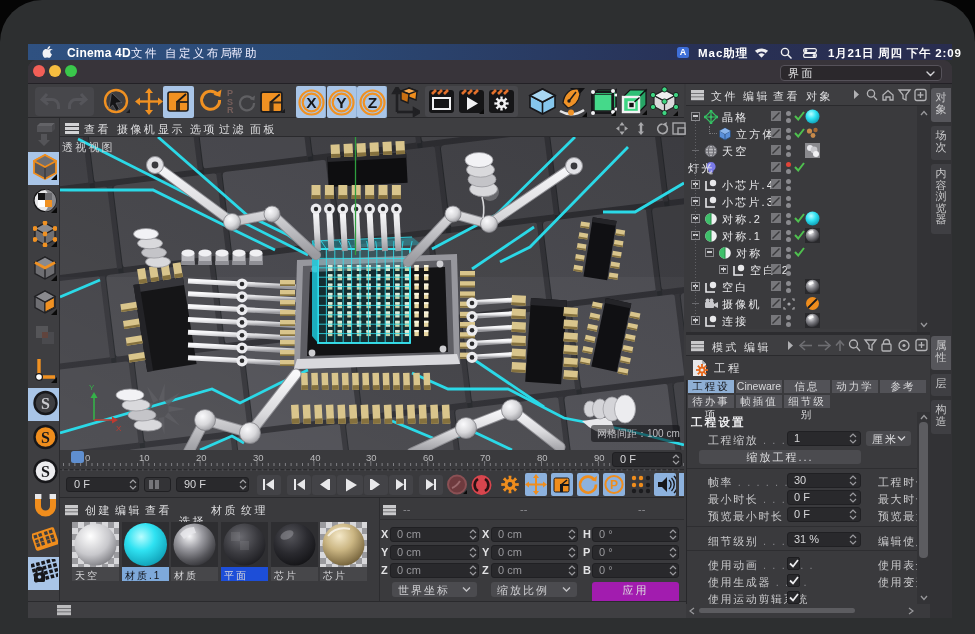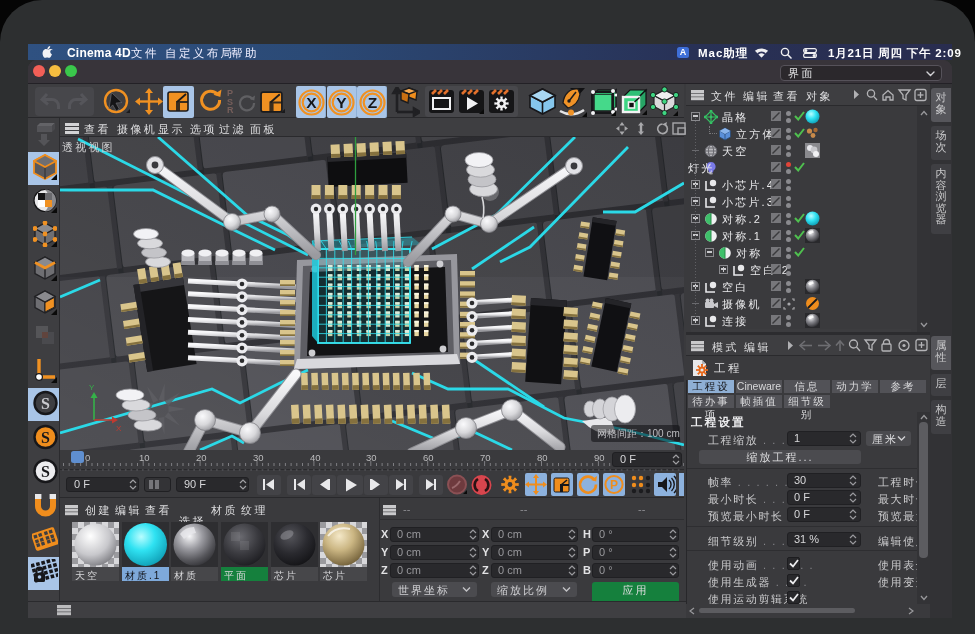--- a/index.html
+++ b/index.html
@@ -1872,21 +1872,21 @@
           <stop offset="45%" stop-color="#cbb683"></stop>
           <stop offset="100%" stop-color="#6e5c36"></stop>
         </radialGradient>
       </defs>
       <circle cx="23.5" cy="22.5" r="21" fill="url(#g6)"></circle>
       <path d="M8 14q8-10 22-7" stroke="#fff" stroke-width="2" fill="none" opacity=".7"></path>
     </svg>
     <div class="abs" style="left:72px;top:567px;width:47px;height:14px;background:#47474a;color:#d8d8da;font-size:10px;padding:1.5px 0 0 3px;letter-spacing:2px">天空</div>
     <div class="abs" style="left:122px;top:567px;width:47px;height:14px;background:#7ea9da;color:#101014;font-size:10px;padding:1.5px 0 0 3px;letter-spacing:2px">材质.1</div>
     <div class="abs" style="left:171px;top:567px;width:47px;height:14px;background:#47474a;color:#d8d8da;font-size:10px;padding:1.5px 0 0 3px;letter-spacing:2px">材质</div>
-    <div class="abs" style="left:221px;top:567px;width:47px;height:14px;background:#15803d;color:#d8d8da;font-size:10px;padding:1.5px 0 0 3px;letter-spacing:2px">平面</div>
+    <div class="abs" style="left:221px;top:567px;width:47px;height:14px;background:#1d4ed8;color:#d8d8da;font-size:10px;padding:1.5px 0 0 3px;letter-spacing:2px">平面</div>
     <div class="abs" style="left:271px;top:567px;width:47px;height:14px;background:#47474a;color:#d8d8da;font-size:10px;padding:1.5px 0 0 3px;letter-spacing:2px">芯片</div>
     <div class="abs" style="left:320px;top:567px;width:47px;height:14px;background:#47474a;color:#d8d8da;font-size:10px;padding:1.5px 0 0 3px;letter-spacing:2px">芯片</div>
     <div class="abs" style="left:379px;top:498px;width:305px;height:103px;background:#3a3a3d;border-left:1px solid #2c2c2f"></div>
     <div class="abs" style="left:383px;top:505px;width:13px;height:2.6px;background:#c9c9cb;box-shadow:0 3.6px 0 #c9c9cb,0 7.2px 0 #c9c9cb"></div>
     <div class="abs" style="left:403px;top:503px;color:#8e8e92;font-size:11px">--</div>
     <div class="abs" style="left:520px;top:503px;color:#8e8e92;font-size:11px">--</div>
     <div class="abs" style="left:638px;top:503px;color:#8e8e92;font-size:11px">--</div>
     <div class="abs" style="left:379px;top:519px;width:305px;height:1px;background:#2e2e31"></div>
     <div class="abs" style="left:381px;top:528px;color:#e2e2e4;font-size:11px;font-weight:bold">X</div>
     <div class="well" style="left:390px;top:527px;width:89px;height:15px;line-height:13px;padding-left:6px;color:#98989c">0 cm</div>
@@ -1934,21 +1934,21 @@
       <path d="M1 4 4 1l3 3M1 7l3 3 3-3" stroke="#9a9a9e" stroke-width="1.2" fill="none"></path>
     </svg>
     <div class="gbtn" style="left:392px;top:582px;width:85px;height:15px;text-align:left;padding:1px 0 0 6px;color:#cfcfd2">世界坐标</div>
     <svg class="abs" style="left:462px;top:586px" width="9" height="7" viewBox="0 0 9 7">
       <path d="M1 1.5l3.5 3.5L8 1.5" stroke="#c2c2c5" stroke-width="1.4" fill="none"></path>
     </svg>
     <div class="gbtn" style="left:491px;top:582px;width:86px;height:15px;text-align:left;padding:1px 0 0 6px;color:#cfcfd2">缩放比例</div>
     <svg class="abs" style="left:562px;top:586px" width="9" height="7" viewBox="0 0 9 7">
       <path d="M1 1.5l3.5 3.5L8 1.5" stroke="#c2c2c5" stroke-width="1.4" fill="none"></path>
     </svg>
-    <div class="gbtn" style="left:592px;top:582px;width:87px;height:32px;background:#15803d;padding-top:1px">应用</div>
+    <div class="gbtn" style="left:592px;top:582px;width:87px;height:32px;background:#a21caf;padding-top:1px">应用</div>
     <div class="abs" style="left:28px;top:601px;width:658px;height:17px;background:#3f3f42;border-top:1px solid #2a2a2d"></div>
     <div class="abs" style="left:57px;top:605px;width:14px;height:2.6px;background:#bcbcbe;box-shadow:0 3.6px 0 #bcbcbe,0 7.2px 0 #bcbcbe"></div>
     <div class="abs" style="left:686px;top:84px;width:266px;height:534px;background:#3a3a3d;border-left:1px solid #27272a"></div>
     <div class="abs" style="left:930px;top:84px;width:22px;height:534px;background:#323235"></div>
     <div class="vtab" style="top:88px;height:34px;background:#56565b">对<br>象</div>
     <div class="vtab" style="top:126px;height:34px;background:#3f3f43">场<br>次</div>
     <div class="vtab" style="top:164px;height:70px;background:#3f3f43">内<br>容<br>浏<br>览<br>器</div>
     <div class="vtab" style="top:336px;height:34px;background:#56565b">属<br>性</div>
     <div class="vtab" style="top:374px;height:22px;background:#3f3f43">层</div>
     <div class="vtab" style="top:400px;height:34px;background:#3f3f43">构<br>造</div>

